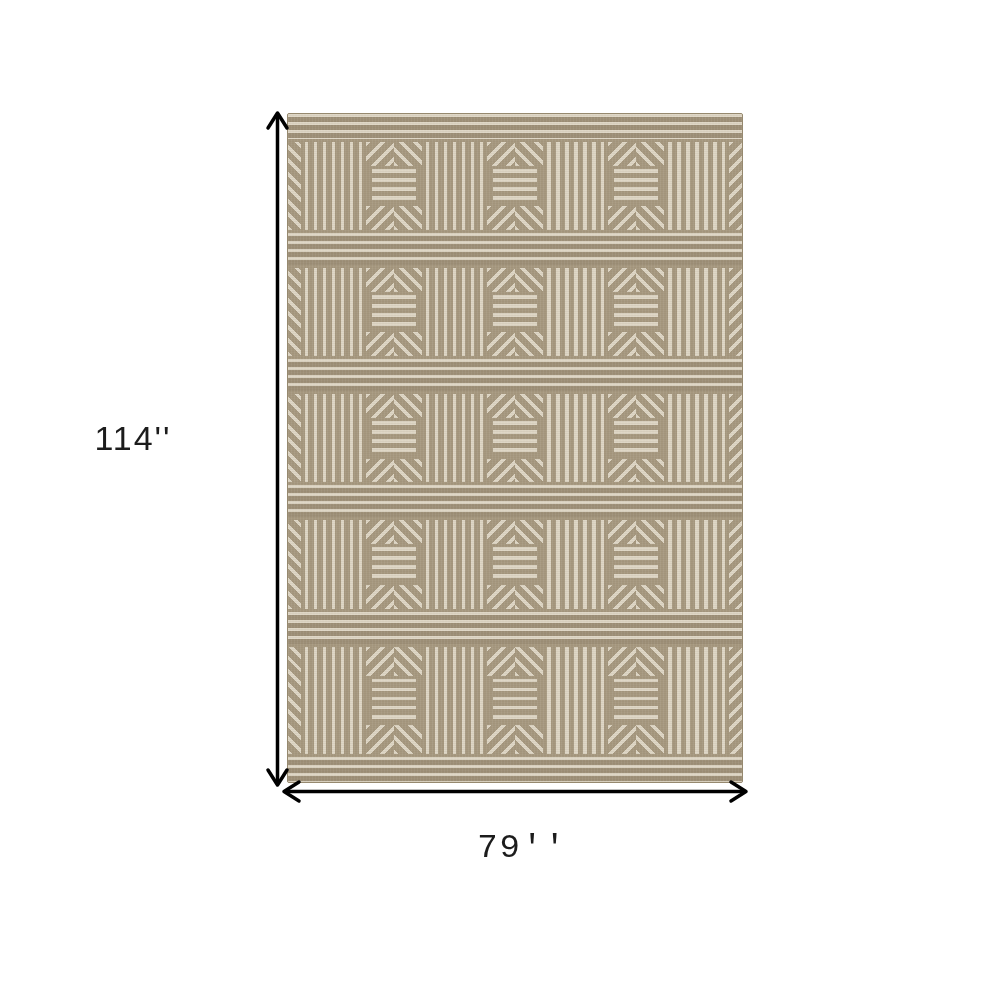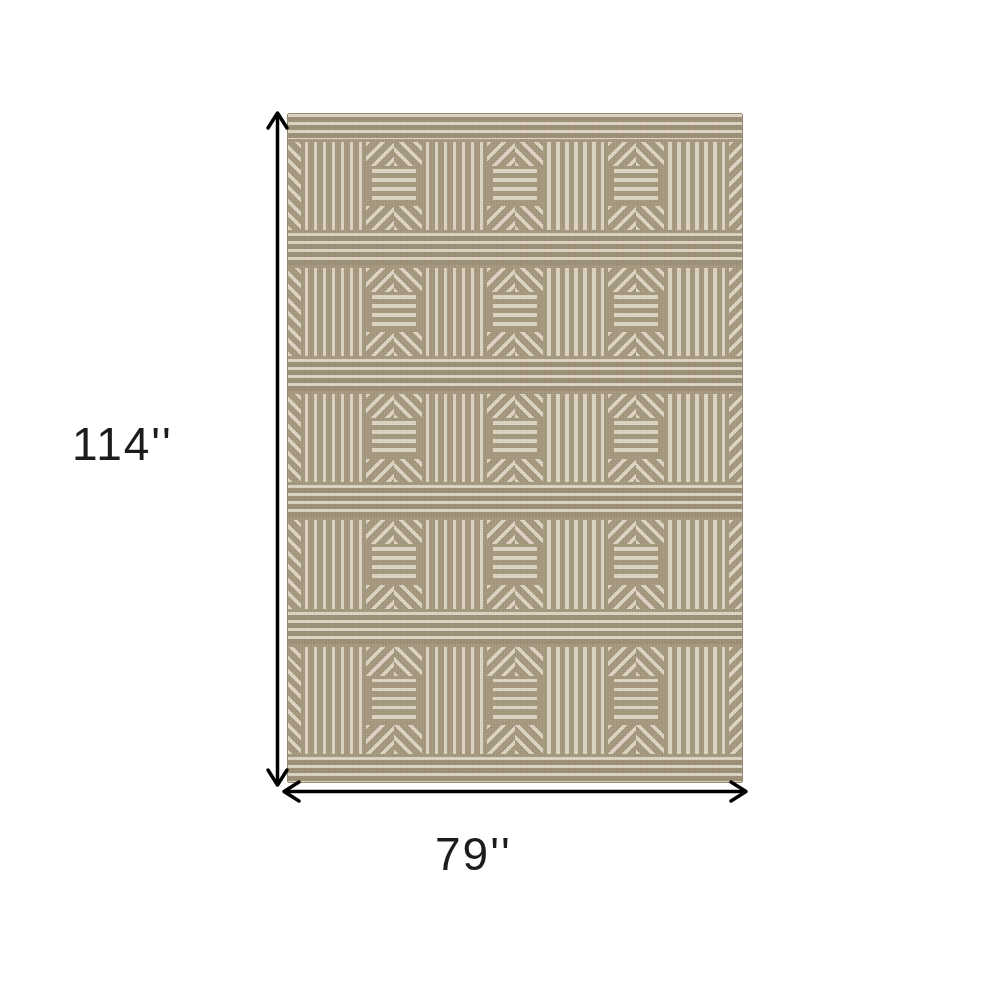--- a/index.html
+++ b/index.html
@@ -101,27 +101,28 @@
     position: absolute; left: 0; top: 0;
     width: 1000px; height: 996px;
     pointer-events: none;
   }
   .overlay g { stroke: var(--arrow, #000000); }
 
   
   .dim-label {
     position: absolute;
     color: #1c1c1c;
-    font-size: 46px;
+    font-size: 34px;
     letter-spacing: 2px;
     line-height: 1;
+    text-align: center;
     white-space: nowrap;
   }
   .dim-label.height { left: 72px;  top: 421px; width: 122px; }
-  .dim-label.width  { left: 435px; top: 831px; width: 120px; }
+  .dim-label.width  { left: 462px; top: 831px; width: 120px; font-family: Liberation Mono, monospace; }
 </style>
 </head>
 <body style="--tan: #a6987f; --cream: #ded6c5; --bandtan: #9d8f77; --edge: #96896f; --arrow: #000000; background: rgb(255, 255, 255);">
 
 <div class="diagram">
 
   <div class="rug">
     <div class="hband edge-band"></div>
     <div class="rug-rows">
         <div class="prow">

